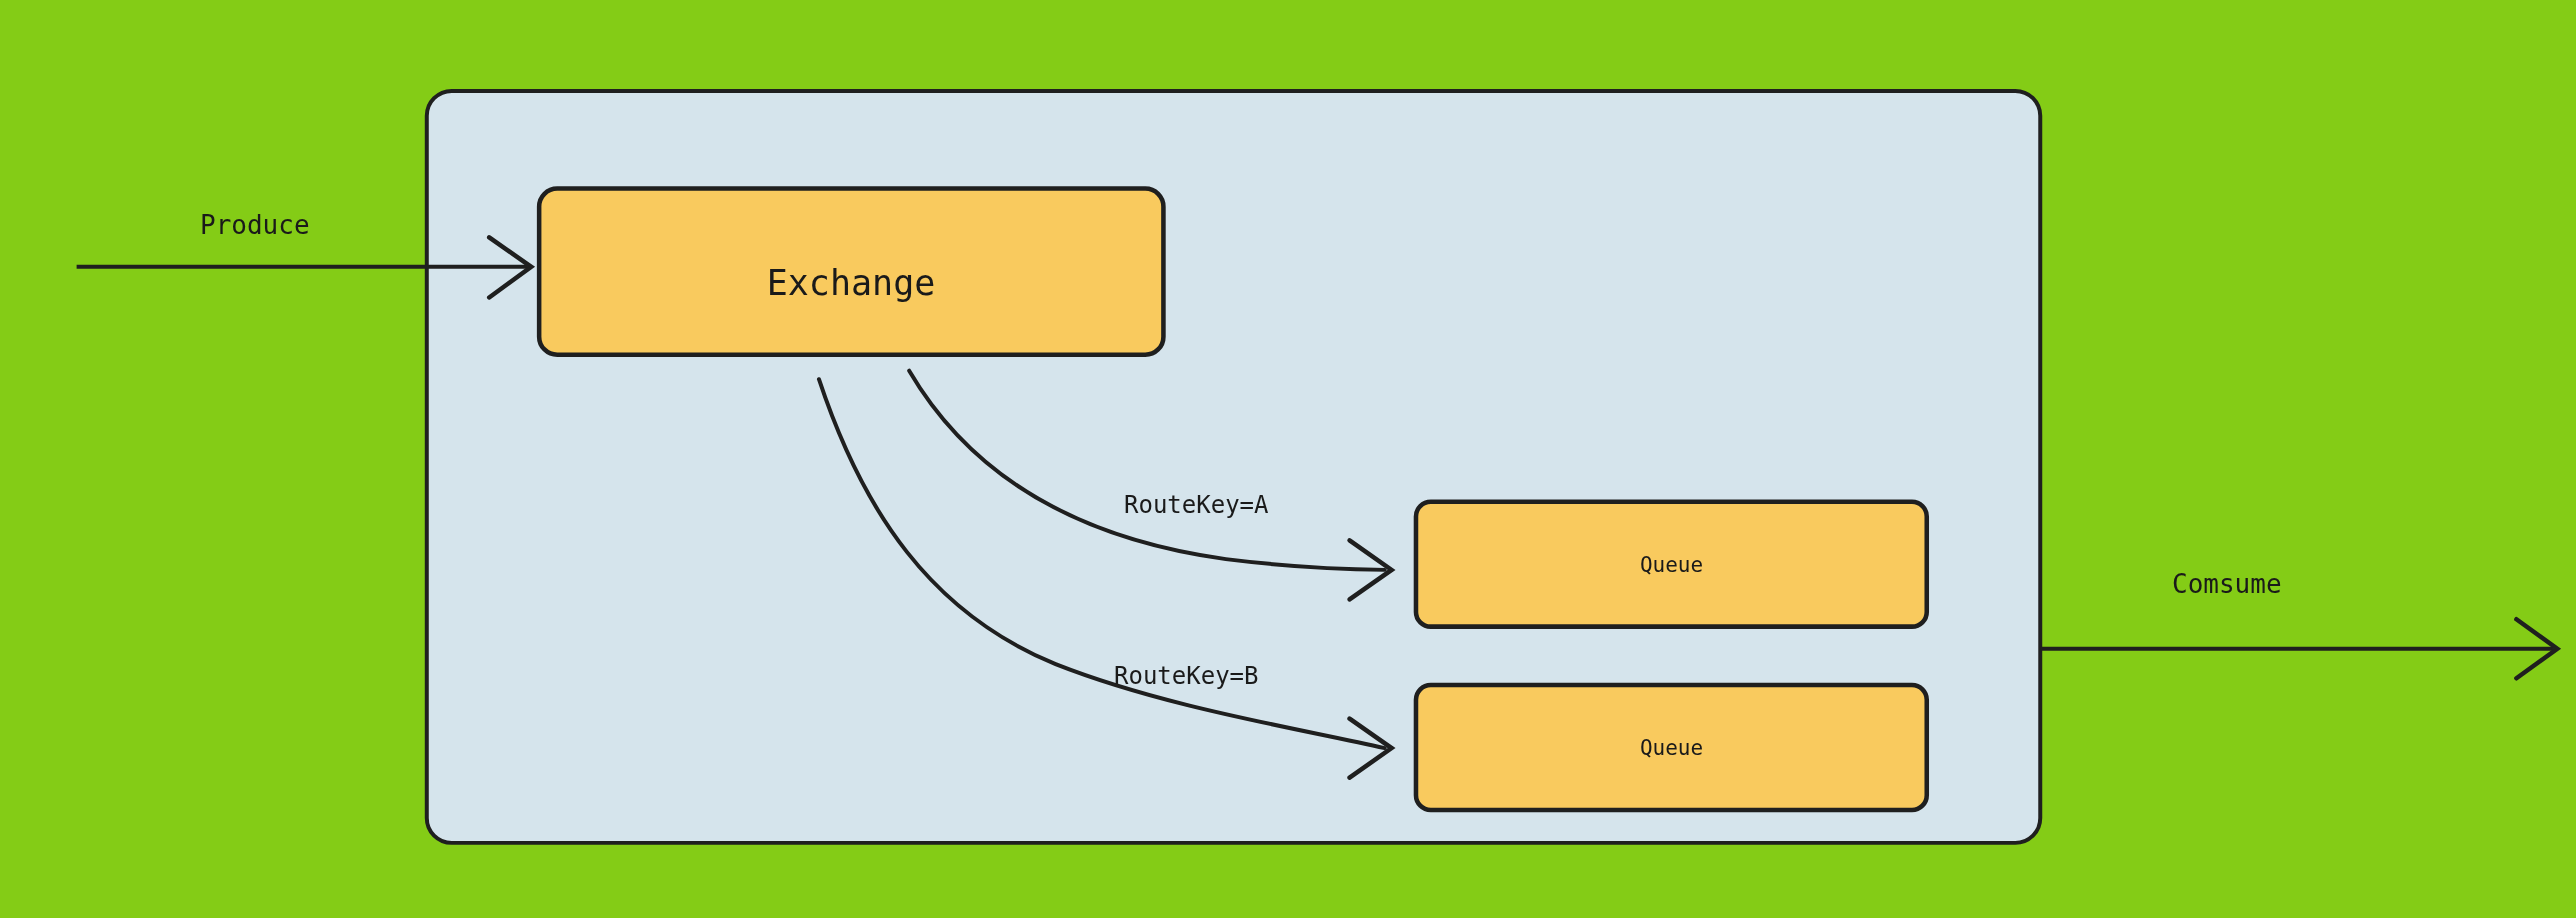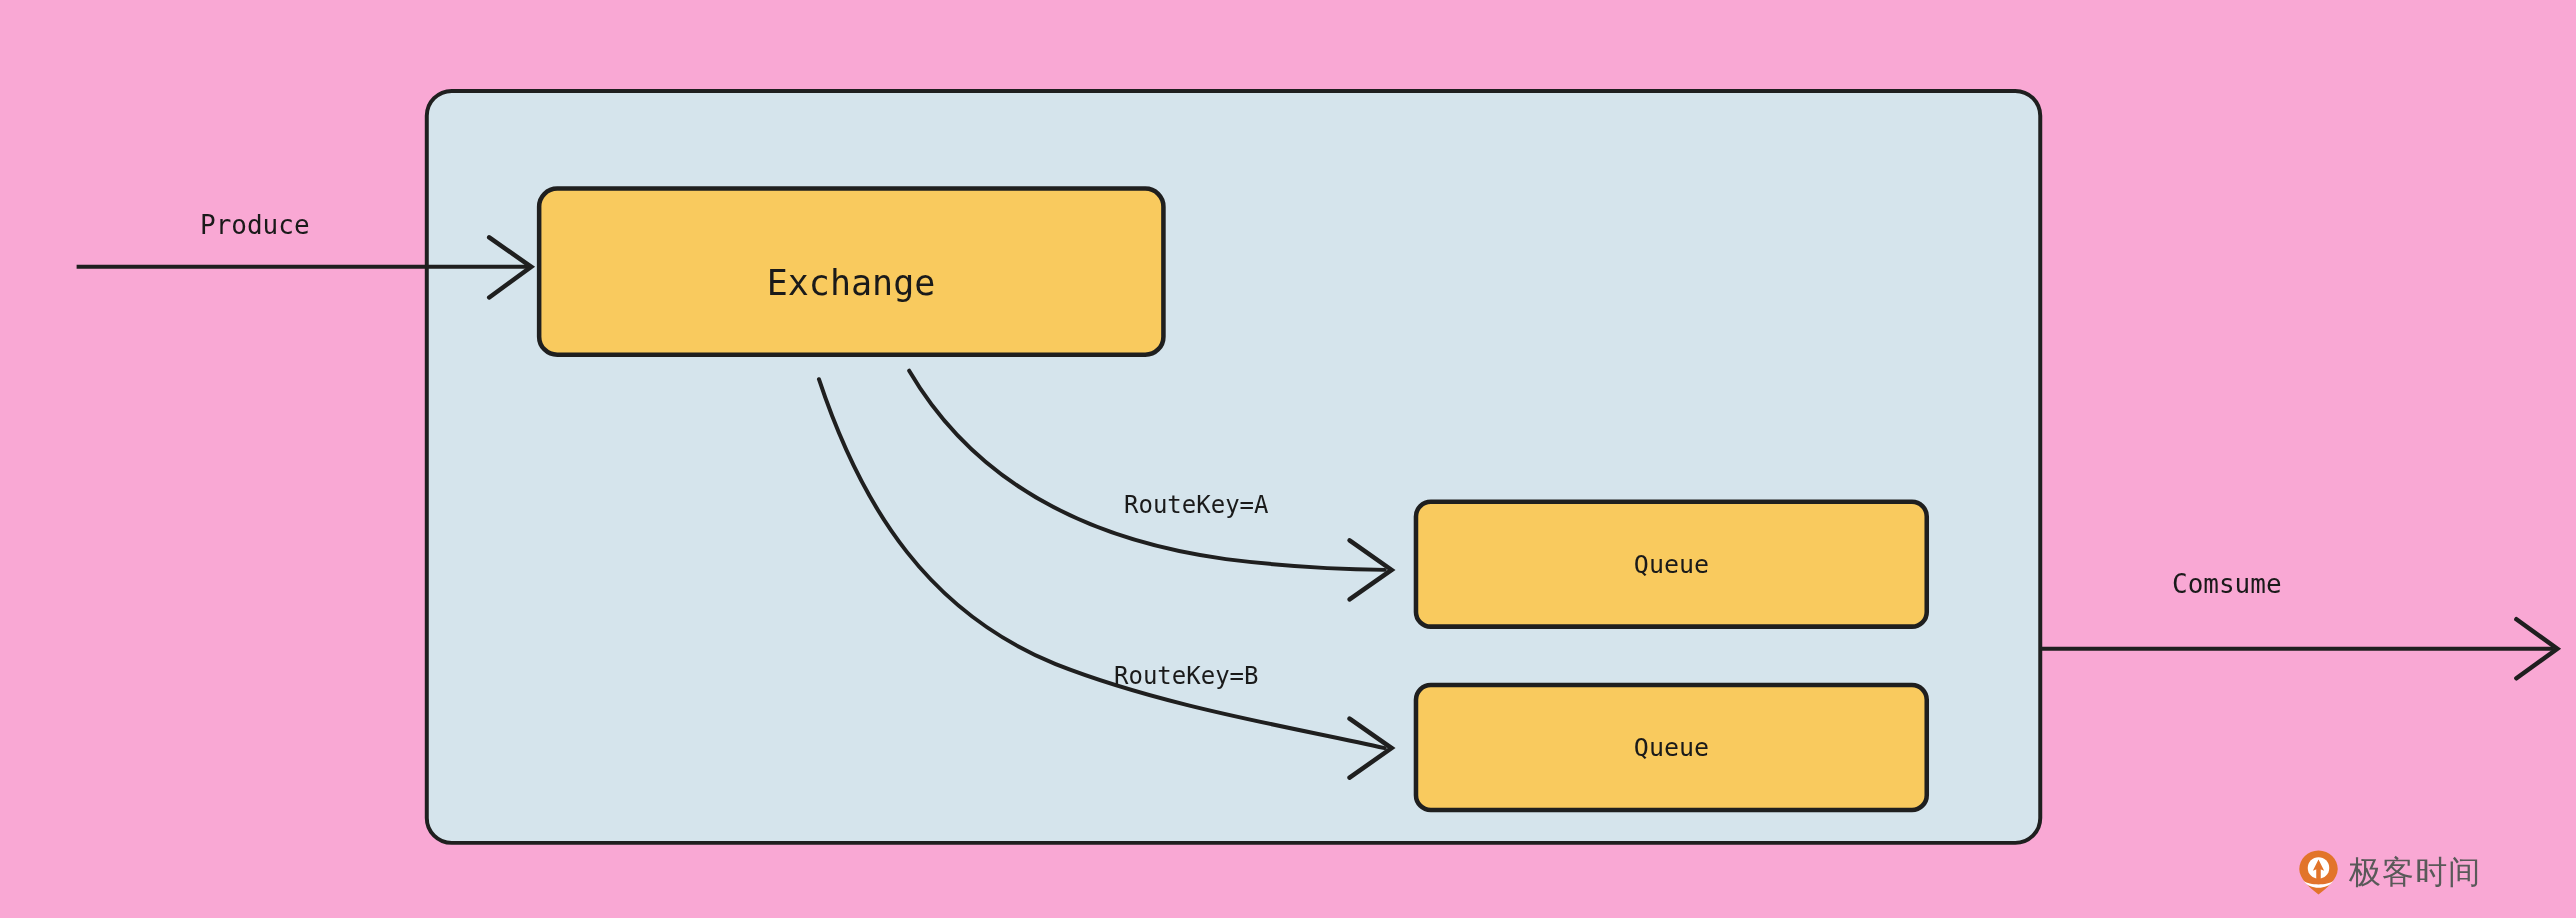--- a/index.html
+++ b/index.html
@@ -11,21 +11,21 @@
     width: 2576px;
     height: 919px;
     font-family: "DejaVu Sans Mono", "Liberation Mono", monospace;
     overflow: hidden;
     position: relative;
   }
   #stage {
     position: relative;
     width: 2576px;
     height: 919px;
-    background: #f9a8d4;
+    background: #84cc16;
   }
   #diagram-svg {
     position: absolute;
     left: 0;
     top: 0;
     width: 2576px;
     height: 919px;
   }
   .node-label {
     position: absolute;
@@ -45,21 +45,21 @@
     font-size: 24px;
   }
   .flow-label {
     position: absolute;
     color: #1a1a1a;
     font-family: "DejaVu Sans Mono", "Liberation Mono", monospace;
     white-space: nowrap;
     font-size: 26px;
   }
   #exchange-label { font-size: 35px; margin-top: 12px; }
-  .queue-label { font-size: 25px; }
+  .queue-label { font-size: 21px; }
 
   
   #watermark {
     position: absolute;
     left: 2297px;
     top: 841px;
     width: 238px;
     height: 62px;
     display: flex;
     align-items: center;
@@ -122,27 +122,15 @@
   <div class="edge-label" style="left:1114px; top:491px;margin-left:10px;">RouteKey=A</div>
 
   <div class="node-label queue-label" style="left:1416px; top:502px; width:511px; height:125px;">Queue</div>
 
   <div class="edge-label" style="left:1114px; top:662px;text-align:center;">RouteKey=B</div>
 
   <div class="node-label queue-label" style="left:1416px; top:685px; width:511px; height:125px;">Queue</div>
 
   <div class="flow-label" style="left:2172px; top:569px;text-align:right;">Comsume</div>
 
-  <div id="watermark">
-    <div id="watermark-mark">
-      <svg viewBox="0 0 76 82" width="43" height="47" xmlns="http://www.w3.org/2000/svg">
-        <path d="M38 2 C19 2 4 17 4 35 C4 52 22 68 38 80 C54 68 72 52 72 35 C72 17 57 2 38 2 Z" fill="#e2742a"></path>
-        <circle cx="38" cy="33" r="19" fill="#ffffff"></circle>
-        <path d="M38 18 L28 38 L38 34 L48 38 Z" fill="#e2742a"></path>
-        <rect x="34" y="30" width="8" height="34" fill="#e2742a"></rect>
-        <path d="M12 56 C22 72 54 72 64 56 C54 64 22 64 12 56 Z" fill="#ffffff"></path>
-      </svg>
-    </div>
-    <div id="watermark-text">极客时间</div>
-  </div>
 
 </div>
 
 
 </body></html>

